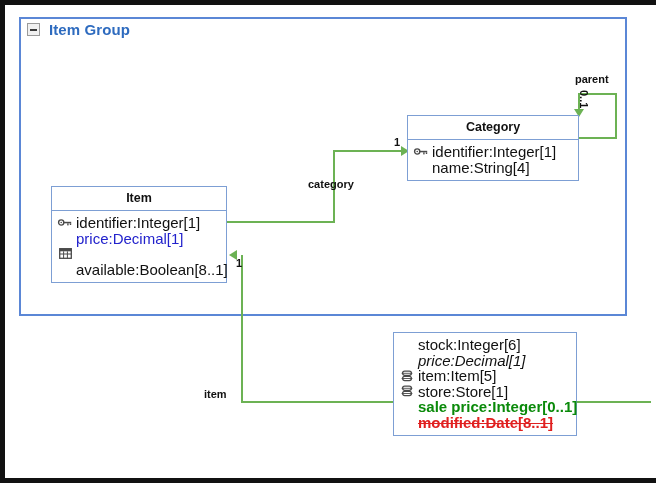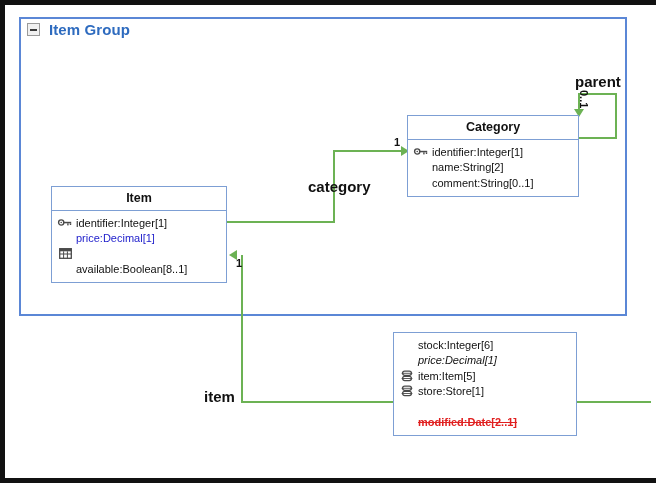--- a/index.html
+++ b/index.html
@@ -64,21 +64,21 @@
     padding:4px 4px 5px 4px;
     border-bottom:1px solid #7d9fd4;
     white-space:nowrap;
   }
   .cls-attrs{
     padding:4px 4px 5px 0px;
   }
   .attr{
     display:flex;align-items:center;
     height:15.5px;
-    font-size:11px;color:#111;
+    font-size:15px;color:#111;
     white-space:nowrap;
     text-align:right;
   }
   .attr .ico{
     flex:0 0 18px;width:18px;height:13px;
     margin-left:4px;margin-right:2px;
     display:flex;align-items:center;justify-content:center;
   }
   .attr .txt{display:block;}
 
@@ -106,21 +106,21 @@
   }
   .arrow-down{
     position:absolute;width:0;height:0;z-index:4;
     border-left:5px solid transparent;
     border-right:5px solid transparent;
     border-top:8px solid #6cb254;
   }
 
   .lbl{
     position:absolute;
-    font-size:15px;font-weight:bold;color:#111;
+    font-size:11px;font-weight:bold;color:#111;
     white-space:nowrap;z-index:5;
   }
   .mult{
     position:absolute;
     font-size:11px;font-weight:bold;color:#111;
     white-space:nowrap;z-index:7;
   }
   .mult-vert{
     position:absolute;
     font-size:11px;font-weight:bold;color:#111;
@@ -222,27 +222,23 @@
               <rect x="5.6" y="3.8" width="7.6" height="1.5" fill="#4a4a4a"></rect>
               <rect x="9.2" y="5.3" width="1.4" height="2.1" fill="#4a4a4a"></rect>
               <rect x="11.8" y="5.3" width="1.4" height="1.7" fill="#4a4a4a"></rect>
             </svg>
           </span>
           <span class="txt">identifier:Integer[1]</span>
         </div>
 
         <div class="attr">
           <span class="ico"></span>
-          <span class="txt">name:String[2]</span>
-        </div>
-
-        <div class="attr">
-          <span class="ico"></span>
-          <span class="txt">comment:String[0..1]</span>
-        </div>
+          <span class="txt">name:String[4]</span>
+        </div>
+
 
       </div>
     </div>
 
     <div class="cls" style="left:388px;top:327px;width:184px;">
       <div class="cls-attrs">
 
         <div class="attr">
           <span class="ico"></span>
           <span class="txt">stock:Integer[6]</span>
@@ -272,24 +268,25 @@
               <rect x="1.6" y="6.4" width="8.8" height="4.2" rx="2.1" fill="none" stroke="#4a4a4a" stroke-width="1.3"></rect>
               <line x1="0.6" y1="3.3" x2="11.4" y2="3.3" stroke="#4a4a4a" stroke-width="0.9"></line>
               <line x1="0.6" y1="8.5" x2="11.4" y2="8.5" stroke="#4a4a4a" stroke-width="0.9"></line>
             </svg>
           </span>
           <span class="txt">store:Store[1]</span>
         </div>
 
         <div class="attr">
           <span class="ico"></span>
-        </div>
-
-        <div class="attr">
-          <span class="ico"></span>
-          <span class="txt t-redstrike">modified:Date[2..1]</span>
+          <span class="txt t-green">sale price:Integer[0..1]</span>
+        </div>
+
+        <div class="attr">
+          <span class="ico"></span>
+          <span class="txt t-redstrike">modified:Date[8..1]</span>
         </div>
 
       </div>
     </div>
 
   </div>
 </div>
 
 </body></html>

